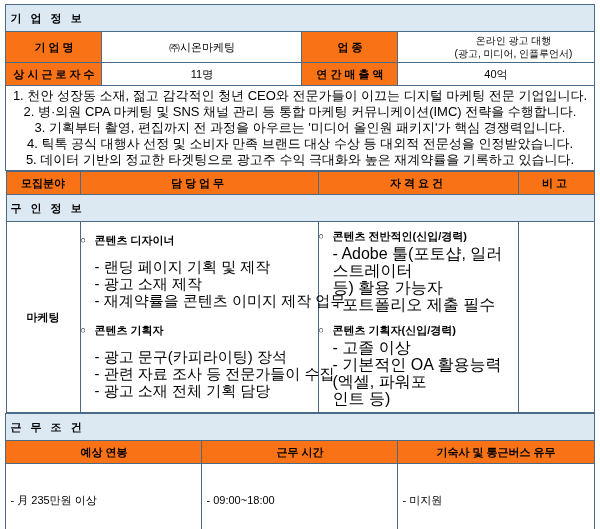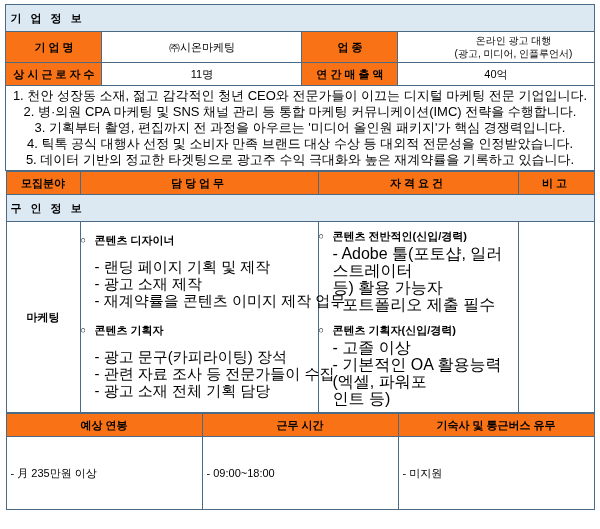--- a/index.html
+++ b/index.html
@@ -251,20 +251,23 @@
   </table>
 
   <table class="doc">
     <colgroup>
       <col style="width:196px">
       <col style="width:196px">
       <col style="width:196px">
     </colgroup>
     <tbody>
       <tr>
+        <td class="section-title" colspan="3">근 무 조 건</td>
+      </tr>
+      <tr>
         <td class="hdr">예상 연봉</td>
         <td class="hdr">근무 시간</td>
         <td class="hdr">기숙사 및 통근버스 유무</td>
       </tr>
       <tr>
         <td class="work-val pad-left">- 月 235만원 이상</td>
         <td class="work-val pad-left">- 09:00~18:00</td>
         <td class="work-val pad-left">- 미지원</td>
       </tr>
     </tbody>

